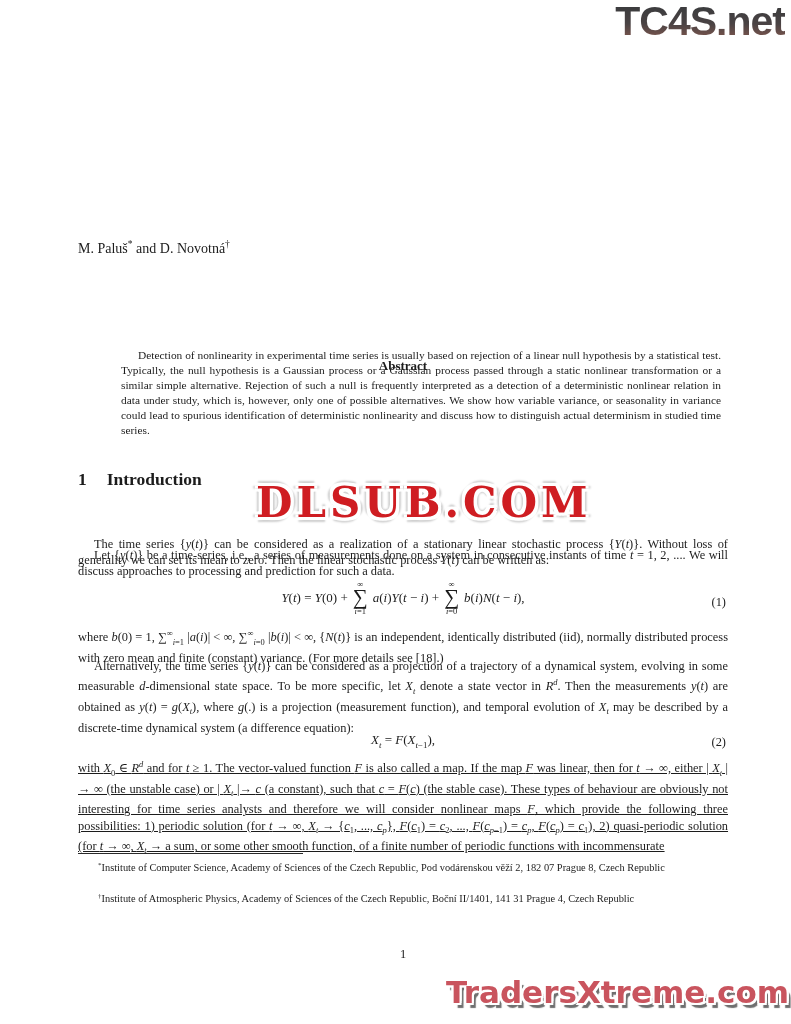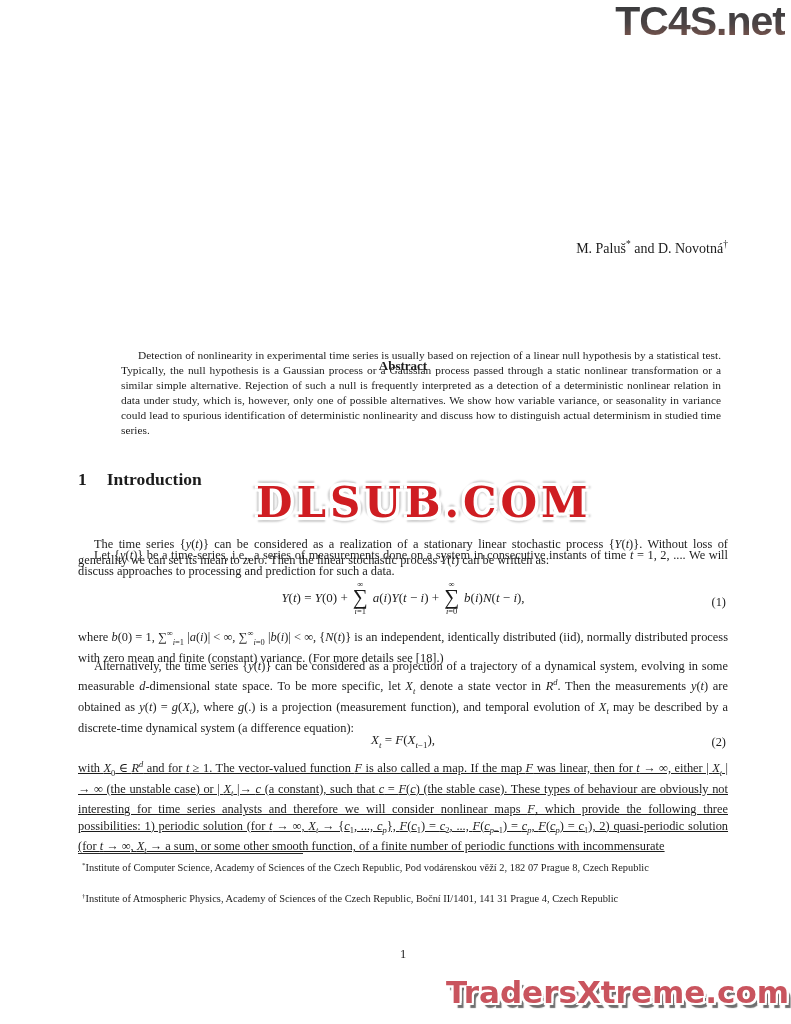--- a/index.html
+++ b/index.html
@@ -42,21 +42,21 @@
       -2px 0 0 #fff, 2px 0 0 #fff, 0 -2px 0 #fff, 0 2px 0 #fff,
       4px 5px 1px #6f6f6f;
   }
   
   .title{
     position:absolute;top:193px;left:78px;width:650px;
     text-align:center;font-size:21px;letter-spacing:0.5px;color:#222;
   }
   .authors{
     position:absolute;top:239px;left:78px;width:650px;
-    text-align:right;font-size:14px;
+    text-align:left;font-size:14px;
   }
   .date{
     position:absolute;top:280px;left:78px;width:650px;
     text-align:center;font-size:14px;
   }
   .abs-head{
     position:absolute;top:326px;left:78px;width:650px;
     text-align:center;font-size:13px;font-weight:bold;margin-top:32px;
   }
   .abs-text{
@@ -86,21 +86,21 @@
   .eq-row{display:inline-flex;align-items:center;gap:3px;}
   .eq-num{position:absolute;right:2px;top:50%;transform:translateY(-50%);font-size:12.4px;}
   .sum{display:inline-flex;flex-direction:column;align-items:center;line-height:1;margin:0 2px;}
   .sum .lim{font-size:8.5px;line-height:1.1;}
   .sum .sym{font-size:21px;line-height:0.85;}
   .fn-rule{
     position:absolute;top:853px;left:78px;width:225px;height:0;
     border-top:1px solid #2a2a2a;
   }
   .footnote{
-    position:absolute;left:68px;width:650px;
+    position:absolute;left:84px;width:650px;
     font-size:10.4px;line-height:15.4px;text-align:justify;text-indent:14px;
   }
   .fn1{top:858px;}
   .fn2{top:889px;}
   .footnote sup,{font-size:8px;}
   .page-num{
     position:absolute;top:947px;left:78px;width:650px;
     text-align:center;font-size:12.5px;
   }
   sup{font-size:0.68em;}

